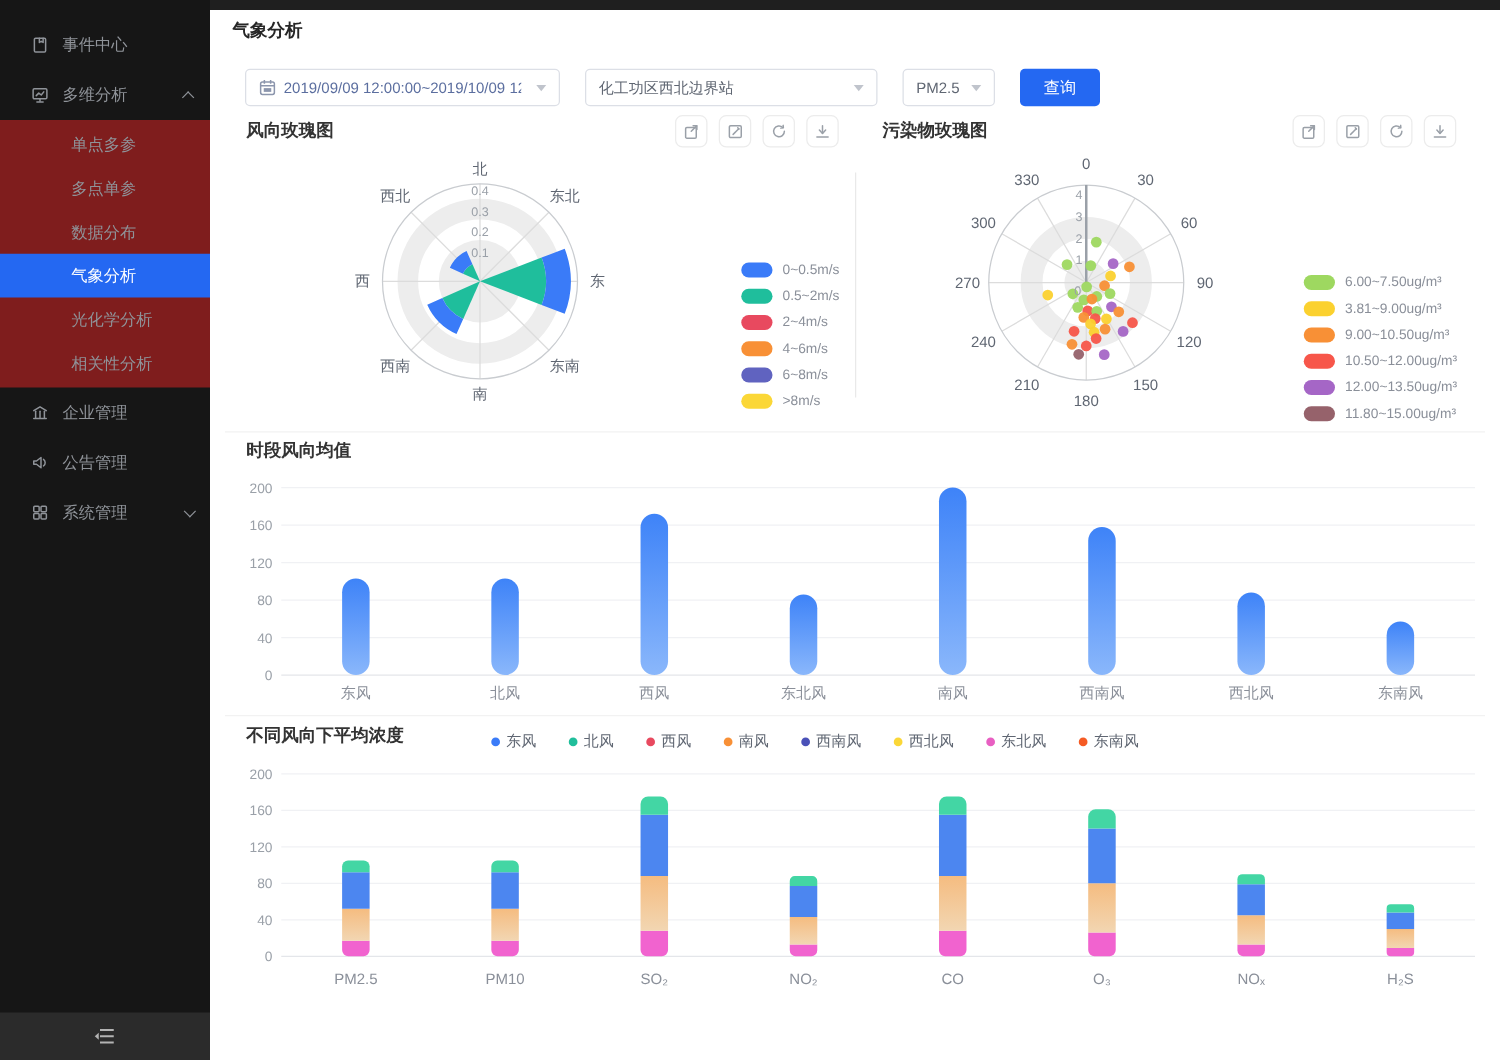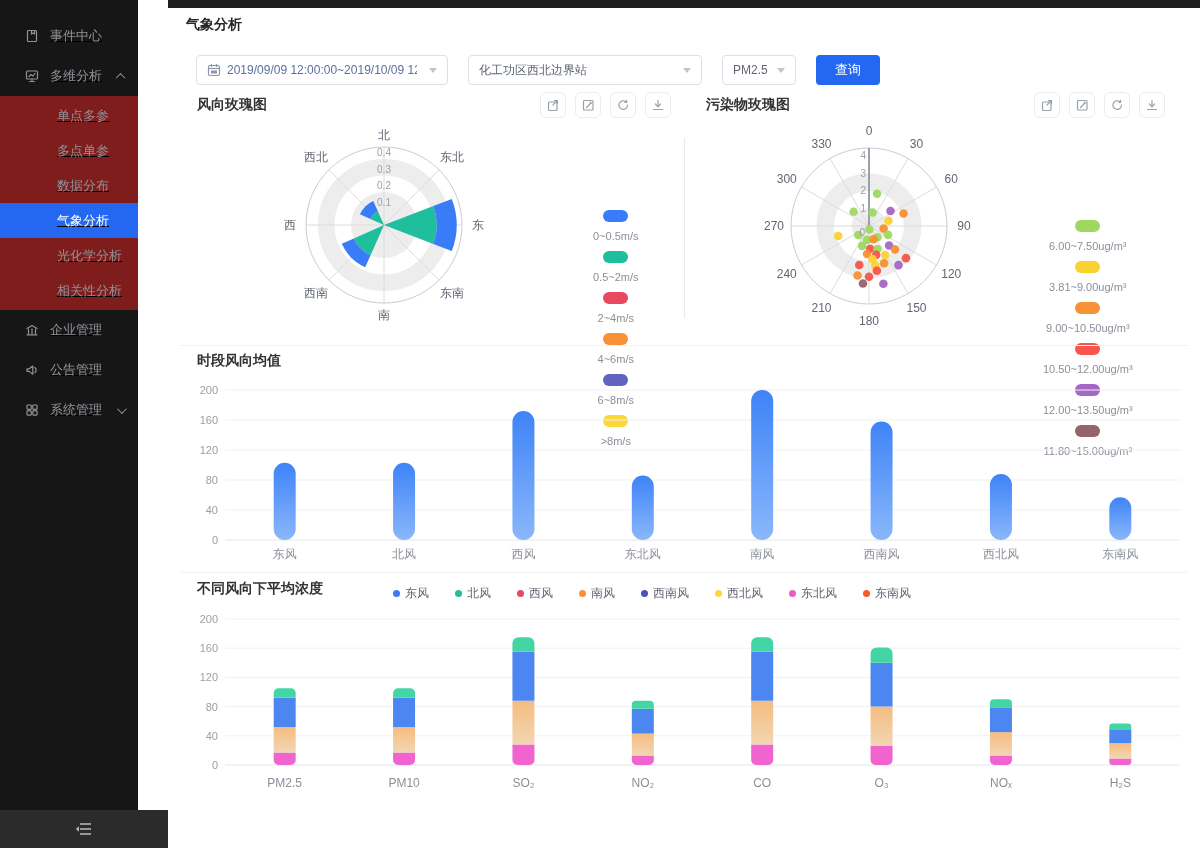--- a/index.html
+++ b/index.html
@@ -1,21 +1,21 @@
 <!DOCTYPE html>
 <html><head>
 <meta charset="utf-8">
 <style>
   * { box-sizing: border-box; margin:0; padding:0; }
   html,body { background:#e8e8e8; }
   body { font-family:"Liberation Sans","DejaVu Sans",sans-serif; }
   .app { position:relative; width:1200px; height:848px; overflow:hidden; background:#fff; }
 
   
-  .sidebar { position:absolute; left:0; top:0; width:138px; height:848px; background:#161616;text-decoration:underline; }
+  .sidebar { position:absolute; left:0; top:0; width:168px; height:848px; background:#161616; }
   #side-nav { padding-top:16px; }
   .side-item { height:40px; display:flex; align-items:center; gap:10px; padding-left:24px; padding-right:14px;
                color:#8f9399; font-size:13px; cursor:pointer; }
   .side-item .lab { flex:1; }
   .submenu { background:#7f1d1d; padding:2px 0; }
   .sub-item { height:35px; line-height:35px; padding-left:57px; color:#8f9399; font-size:13px; cursor:pointer; }
   .sub-item.active { background:#2468F2; color:#fff; }
   .chev { width:7px; height:7px; border-right:1.5px solid #8f9399; border-bottom:1.5px solid #8f9399; display:inline-block; }
   .chev.up { transform:rotate(-135deg) translate(-1px,-1px); }
   .chev.down { transform:rotate(45deg) translateY(-2px); }
@@ -41,21 +41,21 @@
 
   
   .roses { position:absolute; left:0; top:88px; width:1032px; height:257px;text-decoration:underline; }
   .chart-title { position:absolute; font-size:14px; font-weight:bold; color:#333; }
   .toolbar { position:absolute; display:flex; gap:9px; }
   .tbtn { width:26px; height:26px; border:1px solid #ececec; border-radius:6px; background:#fff;
           display:flex; align-items:center; justify-content:center; color:#9aa0a8; cursor:pointer; }
   .v-divider { position:absolute; left:516px; top:50px; width:1px; height:180px; background:#e9e9e9; }
   .rose-wrap { position:absolute; width:240px; height:220px; }
   .legend-col { position:absolute; }
-  .lg-row { display:flex; align-items:center; gap:8px; margin-bottom:9px; cursor:pointer;flex-direction:column; }
+  .lg-row { display:flex; align-items:center; gap:8px; margin-bottom:9px; cursor:pointer; }
   .lg-swatch { width:25px; height:12px; border-radius:6px; flex:none; }
   .lg-lab { font-size:11px; color:#8a8f99; white-space:nowrap; }
 
   .h-divider { position:absolute; left:12px; width:1008px; height:1px; background:#f2f2f2; }
 
   .sec-title-mid { position:absolute; left:29px; top:352px; }
   .sec-title-bot { position:absolute; left:29px; top:580px; }
   #bar-chart { position:absolute; left:0; top:374px; }
   #stack-chart { position:absolute; left:0; top:602px; }
   #stack-legend { position:absolute; left:225px; top:585px; display:flex; gap:26px; align-items:center; }

